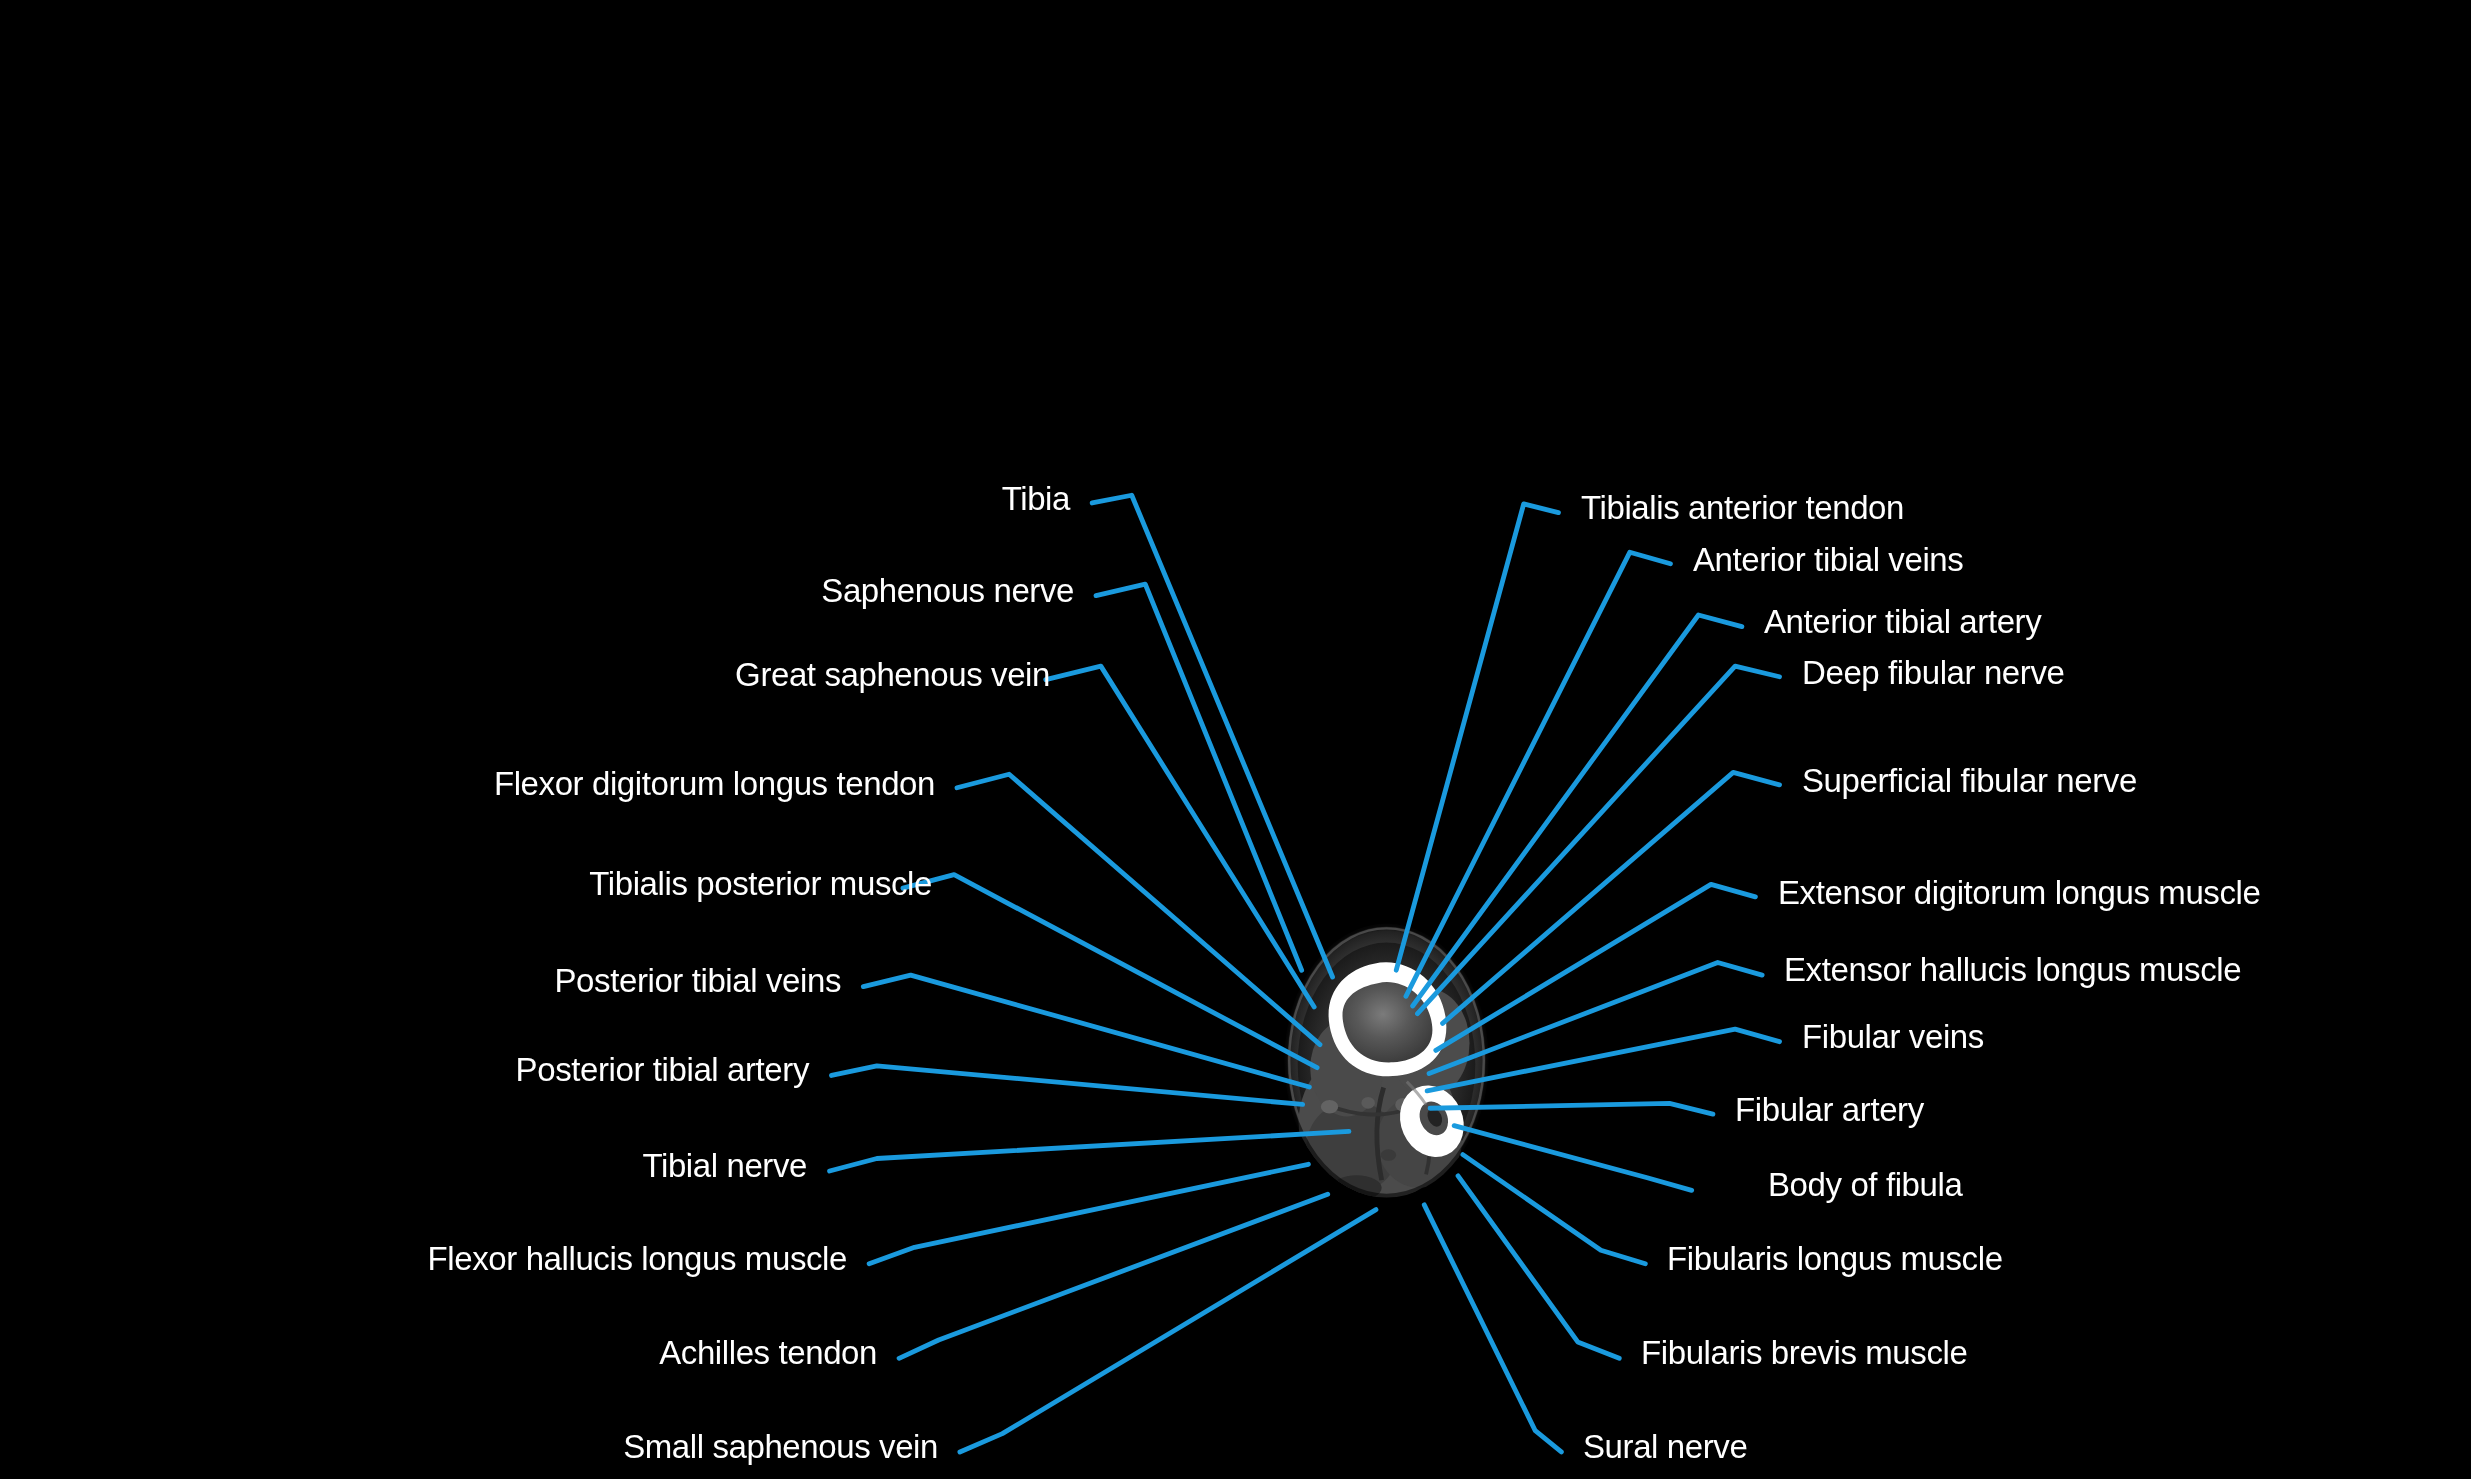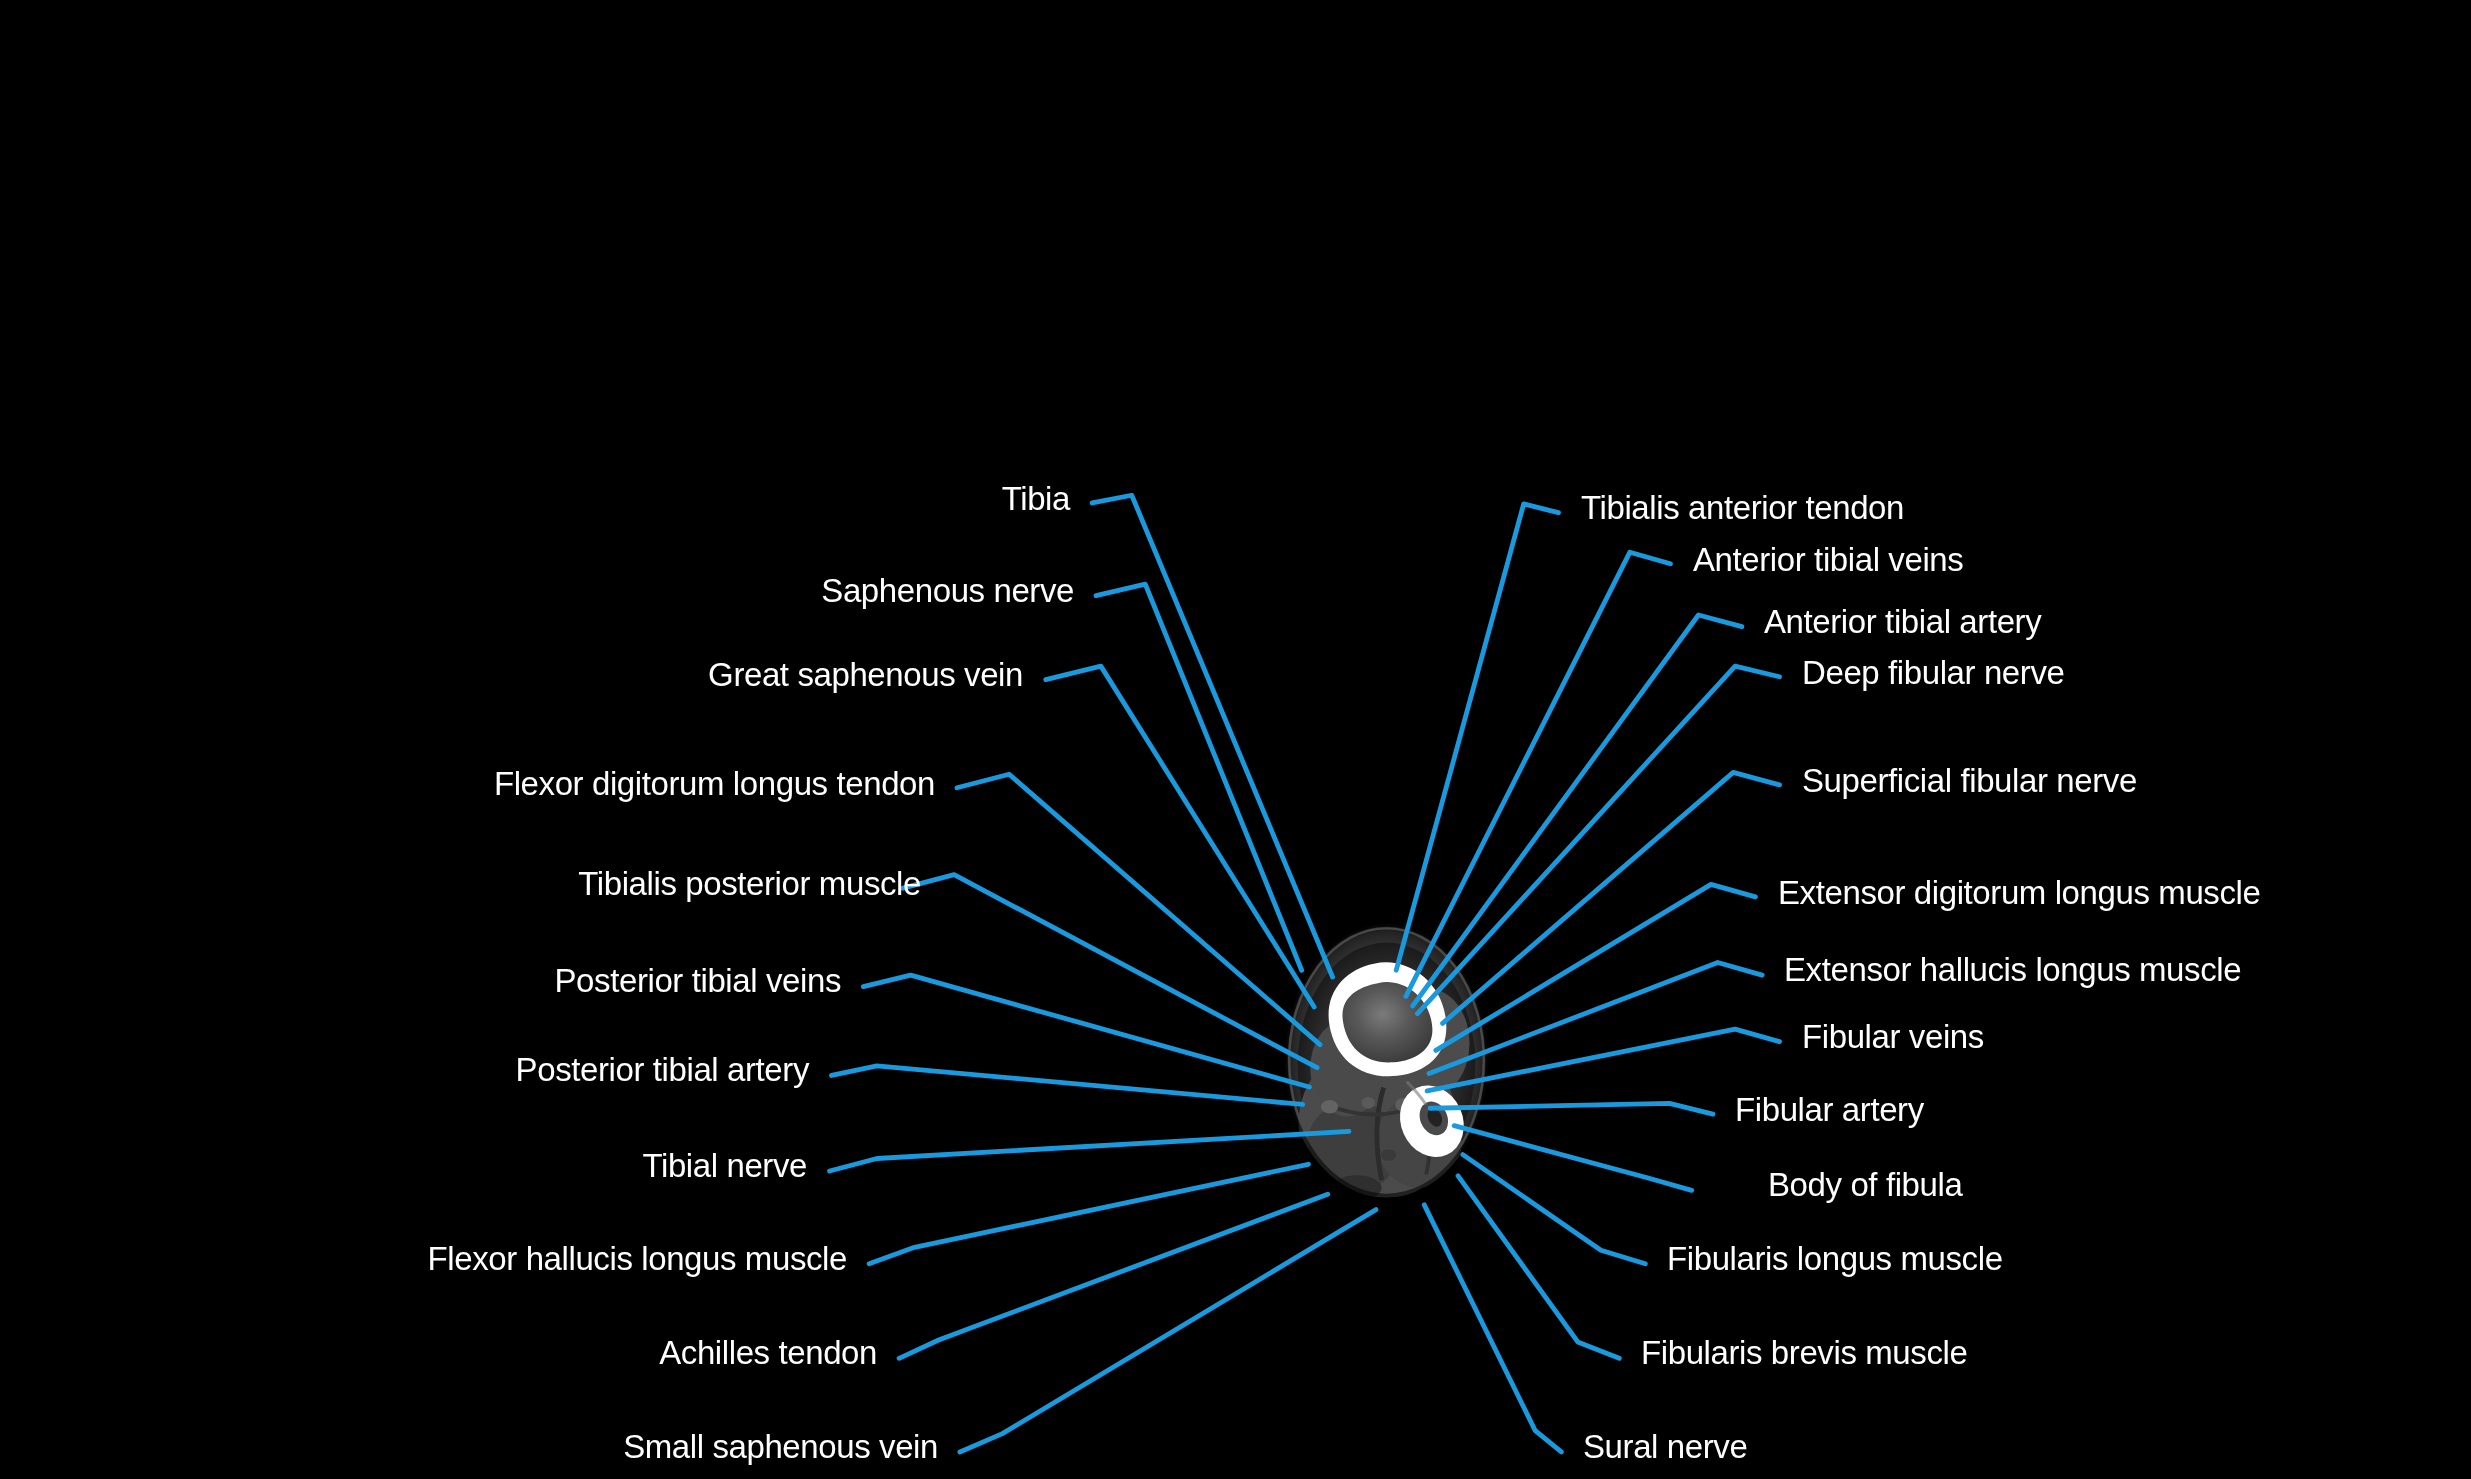--- a/index.html
+++ b/index.html
@@ -174,23 +174,23 @@
         <polyline points="1752,1233 1706,1220 1506,1166" stroke="#1a9ade" stroke-width="5" fill="none" stroke-linecap="round" stroke-linejoin="round"></polyline>
         <polyline points="1704,1309 1658,1295 1515,1196" stroke="#1a9ade" stroke-width="5" fill="none" stroke-linecap="round" stroke-linejoin="round"></polyline>
         <polyline points="1677,1407 1634,1390 1510,1218" stroke="#1a9ade" stroke-width="5" fill="none" stroke-linecap="round" stroke-linejoin="round"></polyline>
         <polyline points="1617,1504 1590,1482 1475,1248" stroke="#1a9ade" stroke-width="5" fill="none" stroke-linecap="round" stroke-linejoin="round"></polyline>
       </g>
   </svg>
 
   <div id="labels-left">
       <div class="label left" style="top: 482px; left: 0px; width: 1070px; padding-right: 0px;">Tibia</div>
       <div class="label left" style="top: 574px; left: 0px; width: 1074px; padding-right: 0px;">Saphenous nerve</div>
-      <div class="label left" style="top: 658px; left: 0px; width: 1023px; padding-right: 0px;">Great saphenous vein</div>
+      <div class="label left" style="top: 658px; left: 0px; width: 1023px; padding-right: 0px; padding-left: 27px;">Great saphenous vein</div>
       <div class="label left" style="top: 767px; left: 0px; width: 935px; padding-right: 0px;">Flexor digitorum longus tendon</div>
-      <div class="label left" style="top: 867px; left: 0px; width: 881px; padding-right: 0px; padding-left: 40px;">Tibialis posterior muscle</div>
+      <div class="label left" style="top: 867px; left: 11px; width: 881px; padding-right: 0px; padding-left: 40px;">Tibialis posterior muscle</div>
       <div class="label left" style="top: 964px; left: 0px; width: 841px; padding-right: 0px;">Posterior tibial veins</div>
       <div class="label left" style="top: 1053px; left: 0px; width: 809px; padding-right: 0px;">Posterior tibial artery</div>
       <div class="label left" style="top: 1149px; left: 0px; width: 807px; padding-right: 0px;">Tibial nerve</div>
       <div class="label left" style="top: 1242px; left: 0px; width: 847px; padding-right: 0px;">Flexor hallucis longus muscle</div>
       <div class="label left" style="top: 1336px; left: 0px; width: 877px; padding-right: 0px; text-align: right;">Achilles tendon</div>
       <div class="label left" style="top: 1430px; left: 0px; width: 938px; padding-right: 0px;">Small saphenous vein</div>
     </div>
   <div id="labels-right">
       <div class="label right" style="top: 491px; left: 1581px;">Tibialis anterior tendon</div>
       <div class="label right" style="top: 543px; left: 1693px;">Anterior tibial veins</div>

